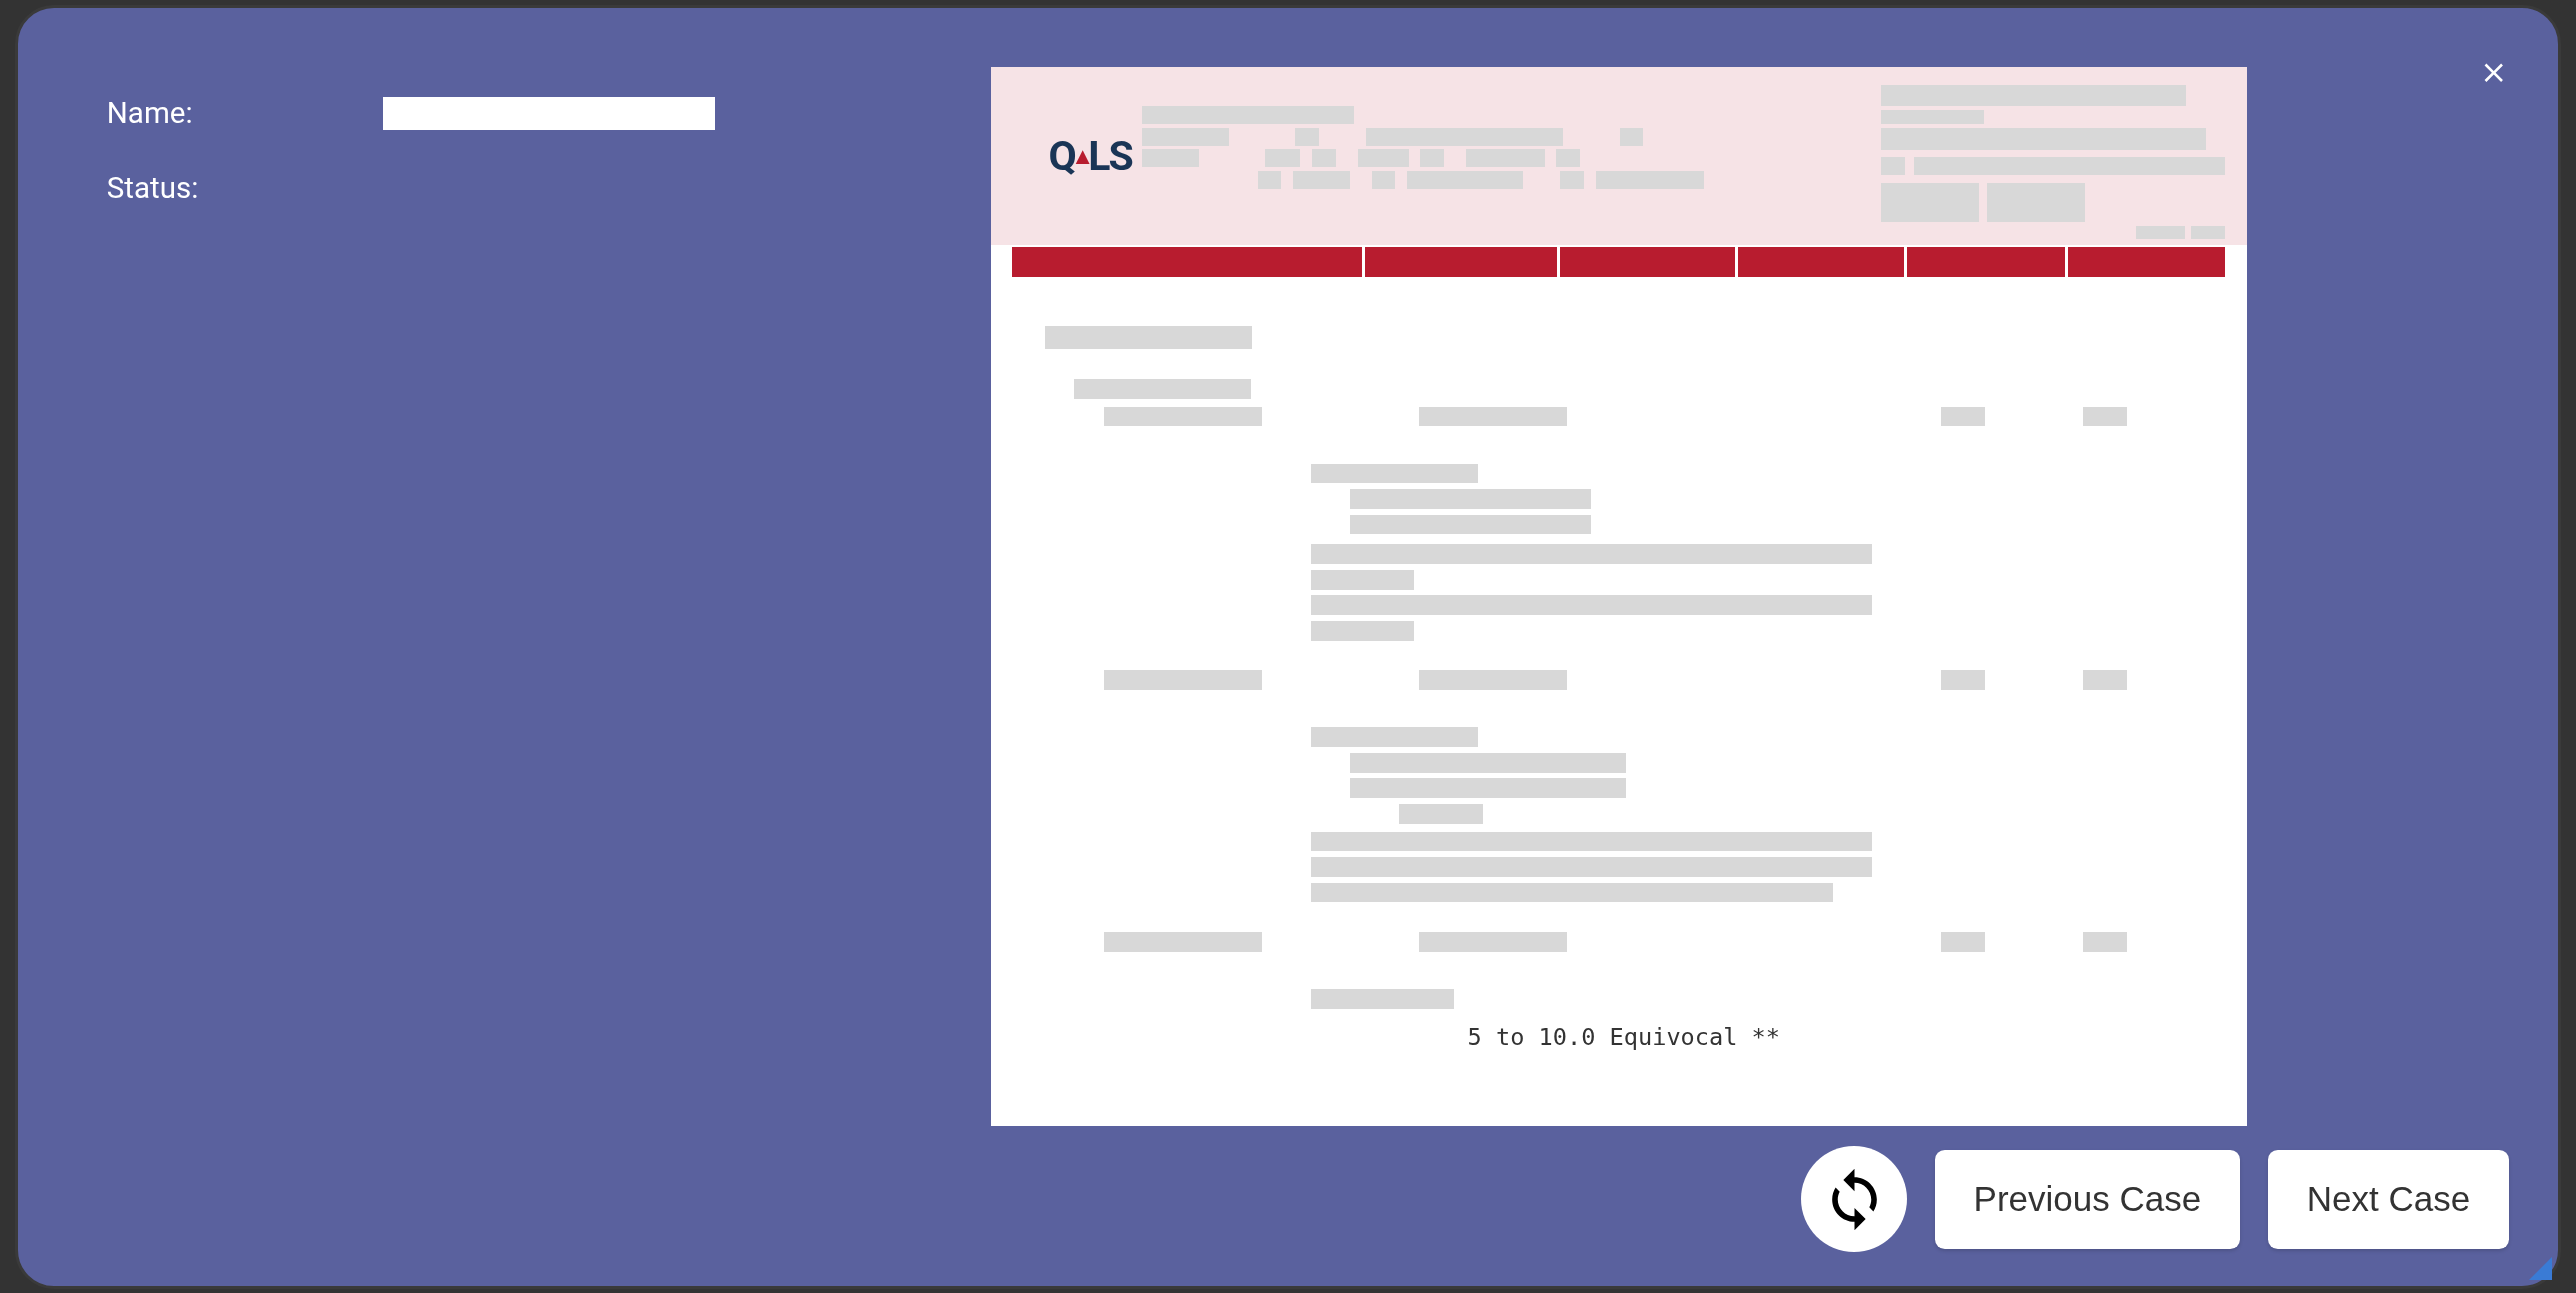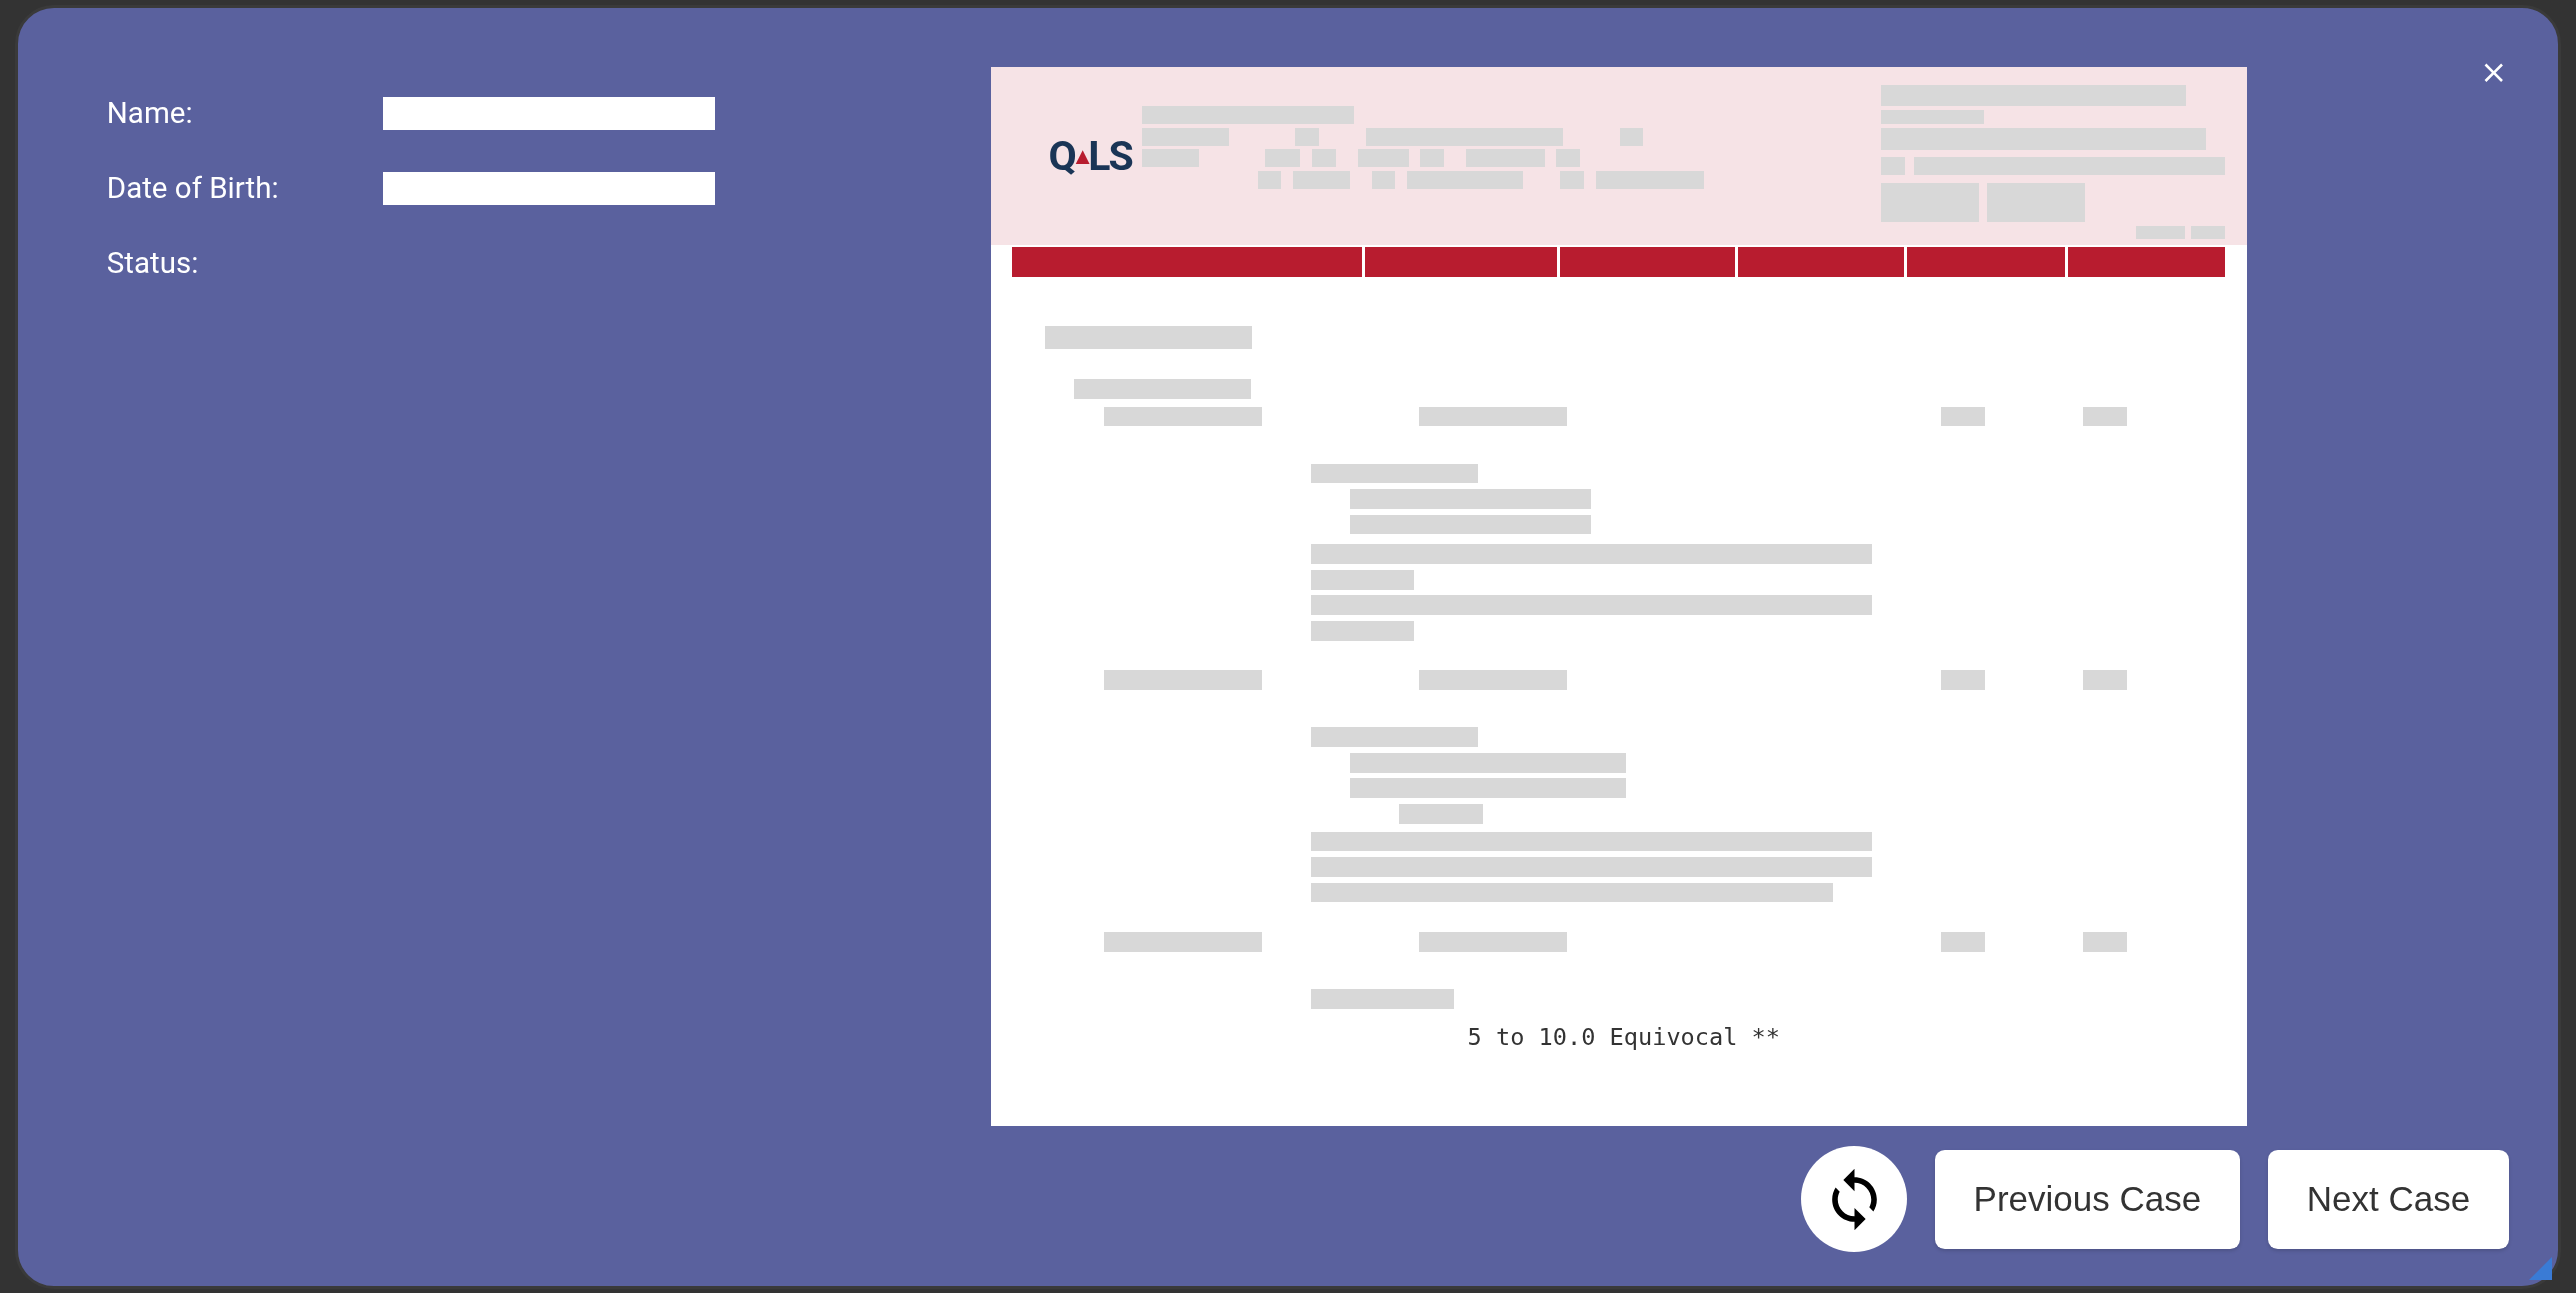--- a/index.html
+++ b/index.html
@@ -300,24 +300,20 @@
 
   <div class="content">
 
     <div class="form-section">
 
       <div class="form-row">
         <label class="form-label">Name:</label>
         <input class="form-input" type="text" value="" style="">
       </div>
 
-      <div class="form-row">
-        <label class="form-label">Date of Birth:</label>
-        <input class="form-input" type="text" value="" style="">
-      </div>
 
 
 
 
 
       <div class="form-row">
         <label class="form-label">Status:</label>
       </div>
 
     </div>

